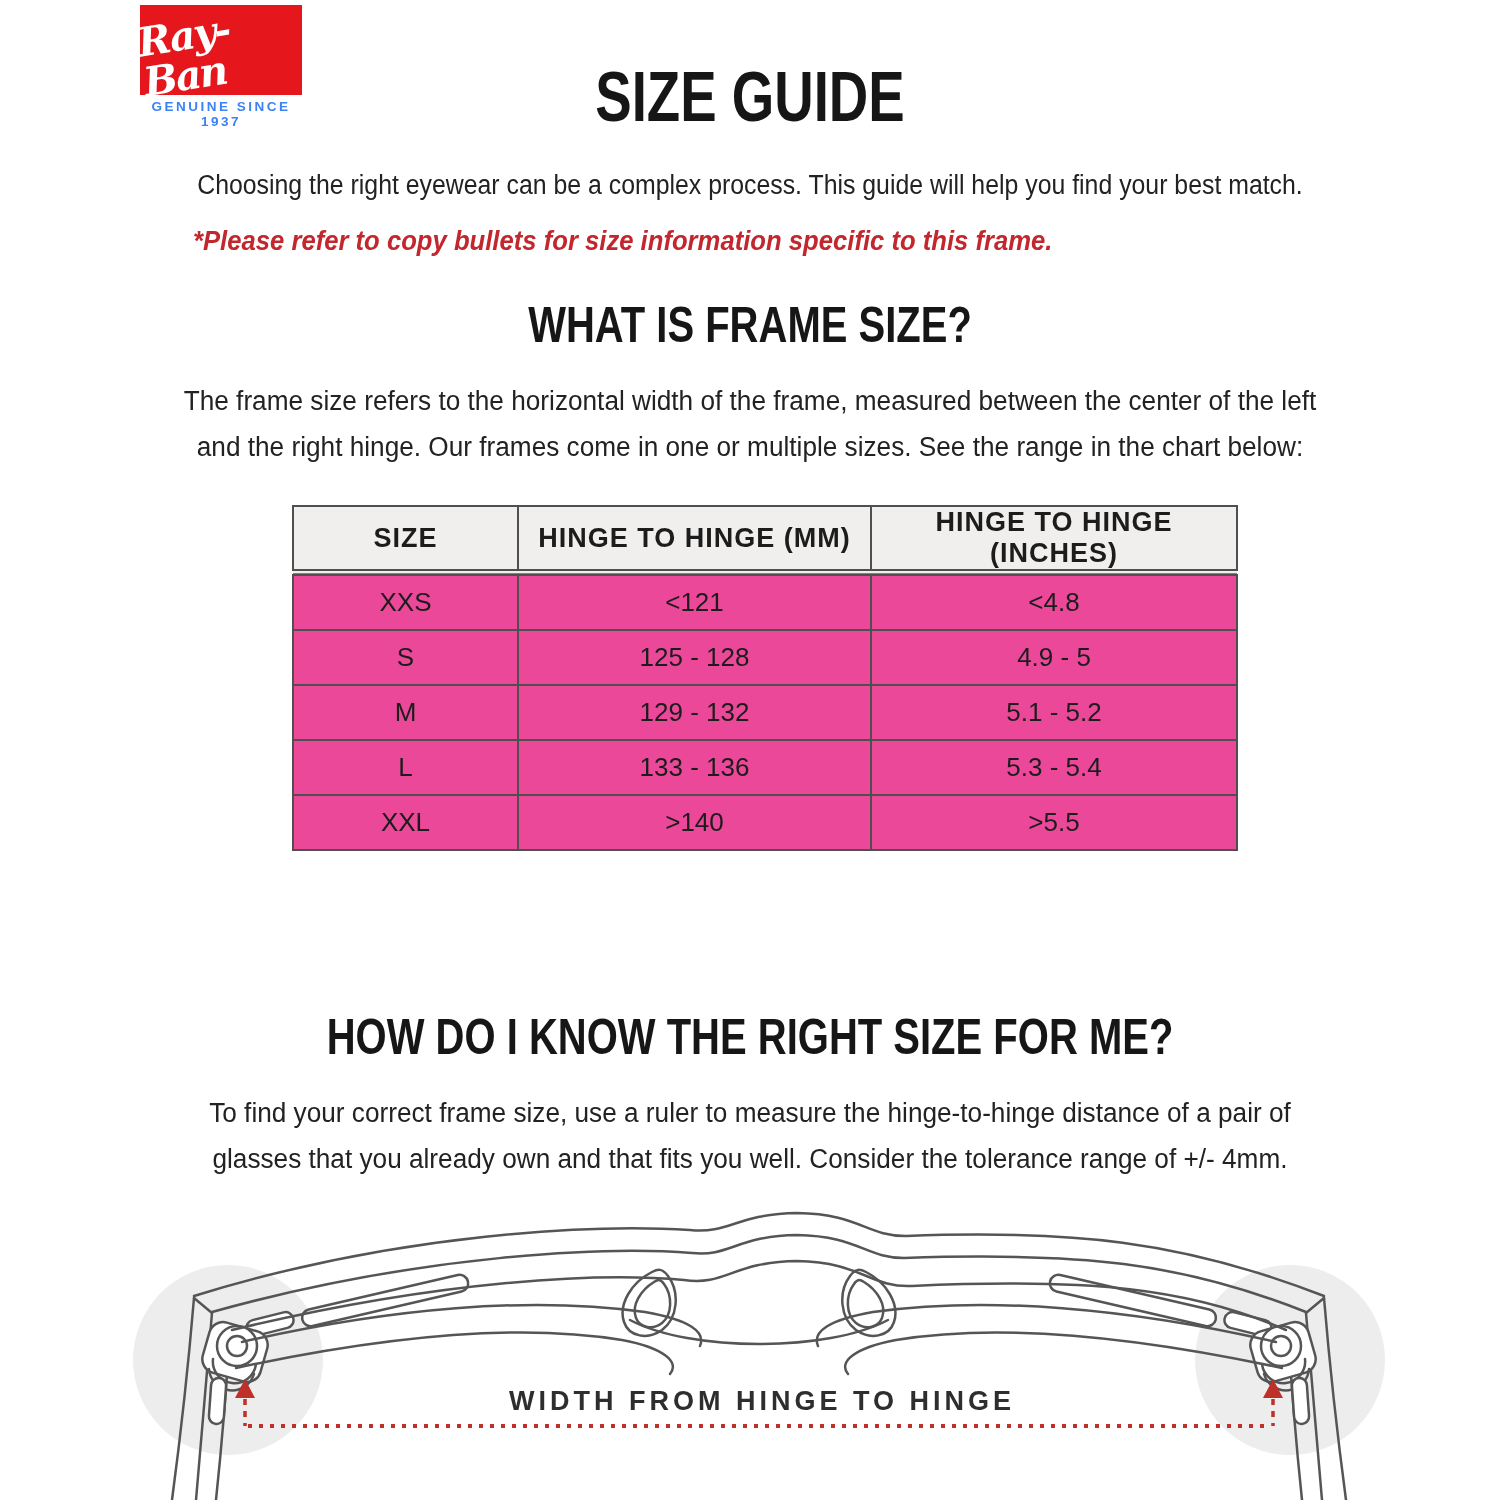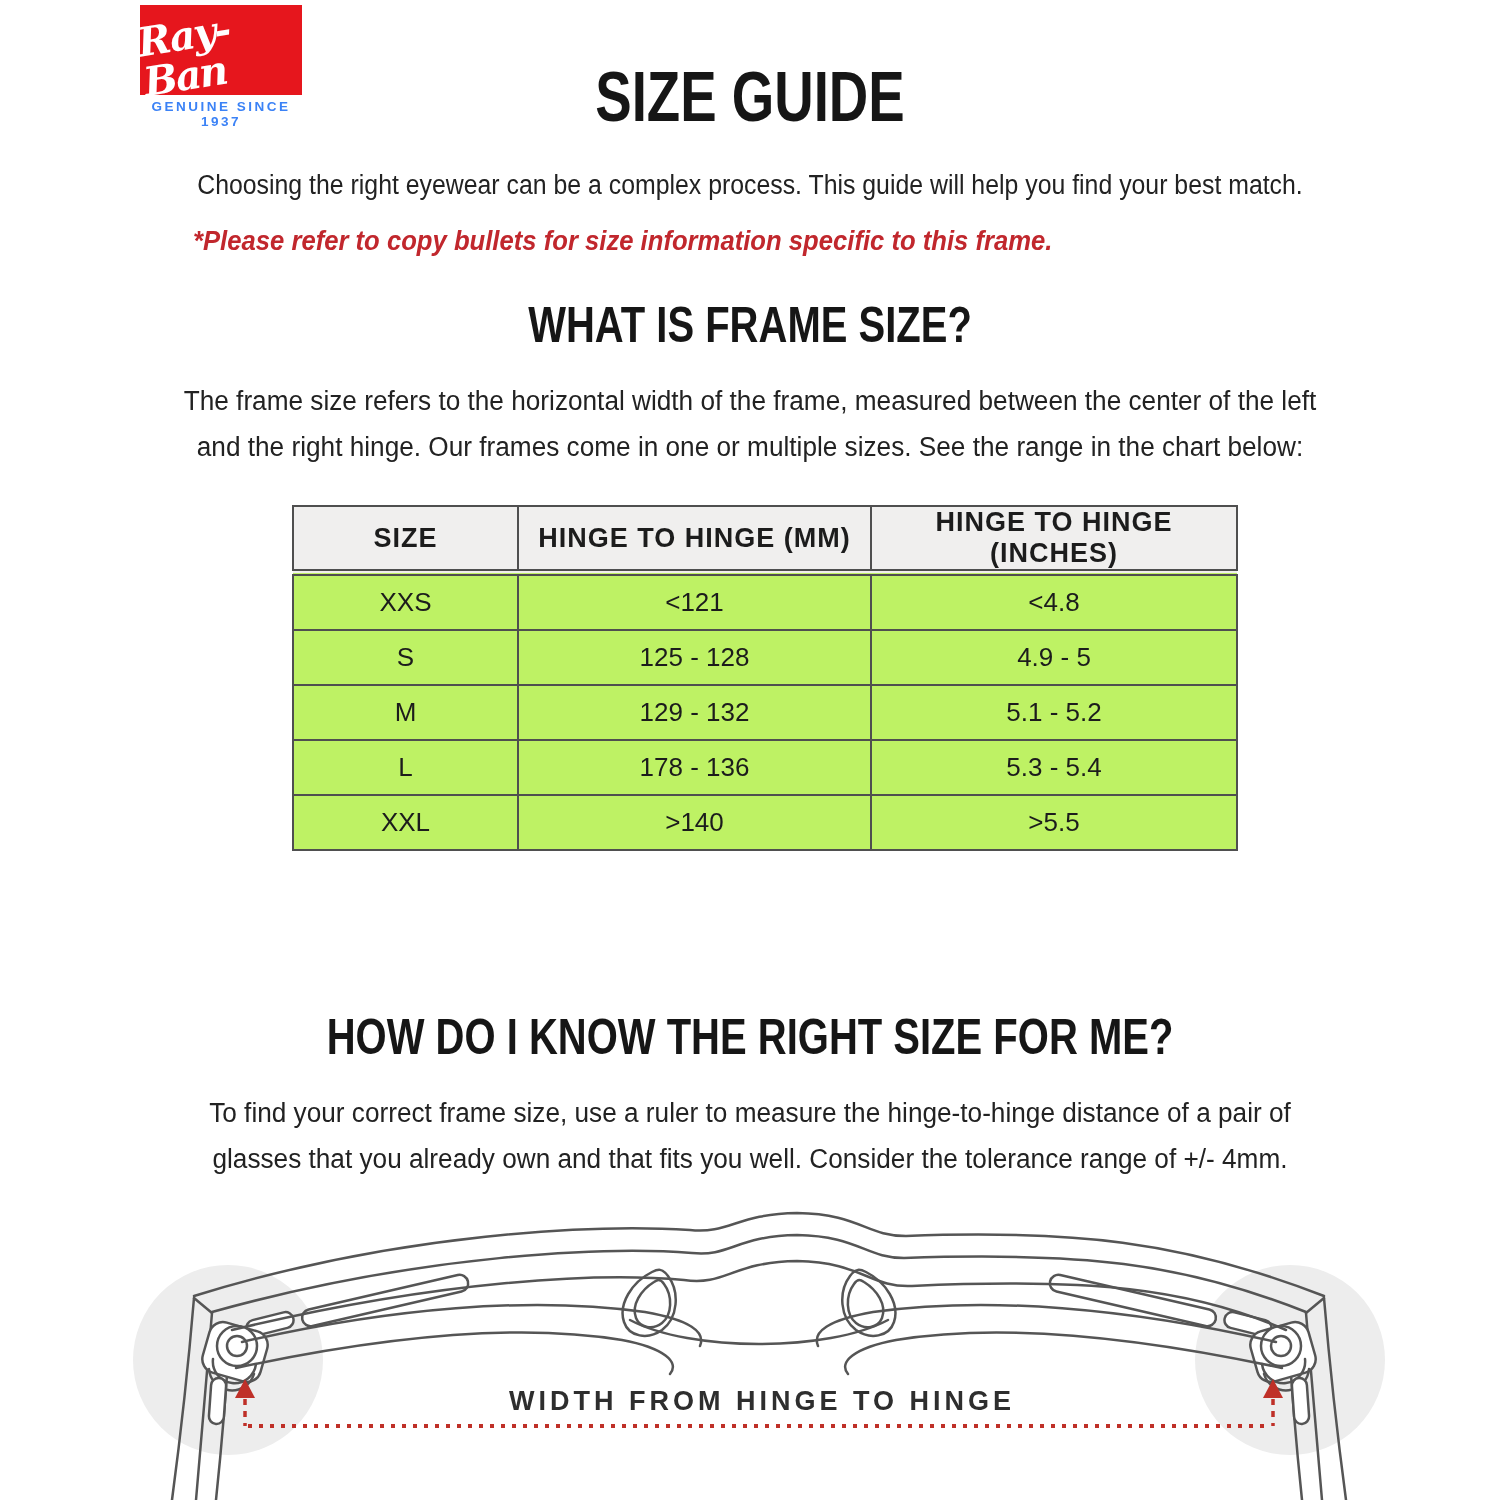--- a/index.html
+++ b/index.html
@@ -59,21 +59,21 @@
     border-collapse:collapse;table-layout:fixed;
     font-size:26px;color:#1c1c1c;padding-left:35px;
   }
   .size-table th,.size-table td{
     border:2px solid #4f4f4f;text-align:center;padding:0;
   }
   .size-table th{
     height:60px;background:#f0efee;font-weight:bold;letter-spacing:1px;
     border-bottom:7px double #4f4f4f;font-size:27px;
   }
-  .size-table td{height:53px;background:#bef264;}
+  .size-table td{height:53px;background:#ec4899;}
   
   .diagram-wrap{position:absolute;left:0;top:1180px;width:1228px;height:320px;}
   .frame-line{fill:none;stroke:#555;stroke-width:2.5;stroke-linecap:round;stroke-linejoin:round;}
   .frame-fill{fill:#fff;stroke:#555;stroke-width:2.5;}
   .blob{fill:#ededed;}
   .red-stroke{stroke:var(--accent-red,#c0392b);fill:none;}
   .red-fill{fill:var(--accent-red,#c0392b);stroke:none;}
   .diagram-label{
     font-family:"Liberation Sans",sans-serif;font-size:27px;font-weight:bold;
     letter-spacing:4px;fill:#2e2e2e;
@@ -123,21 +123,21 @@
           <td>125 - 128</td>
           <td>4.9 - 5</td>
         </tr>
         <tr>
           <td>M</td>
           <td>129 - 132</td>
           <td>5.1 - 5.2</td>
         </tr>
         <tr>
           <td>L</td>
-          <td>178 - 136</td>
+          <td>133 - 136</td>
           <td>5.3 - 5.4</td>
         </tr>
         <tr>
           <td>XXL</td>
           <td>&gt;140</td>
           <td>&gt;5.5</td>
         </tr>
       </tbody>
   </table>
 

